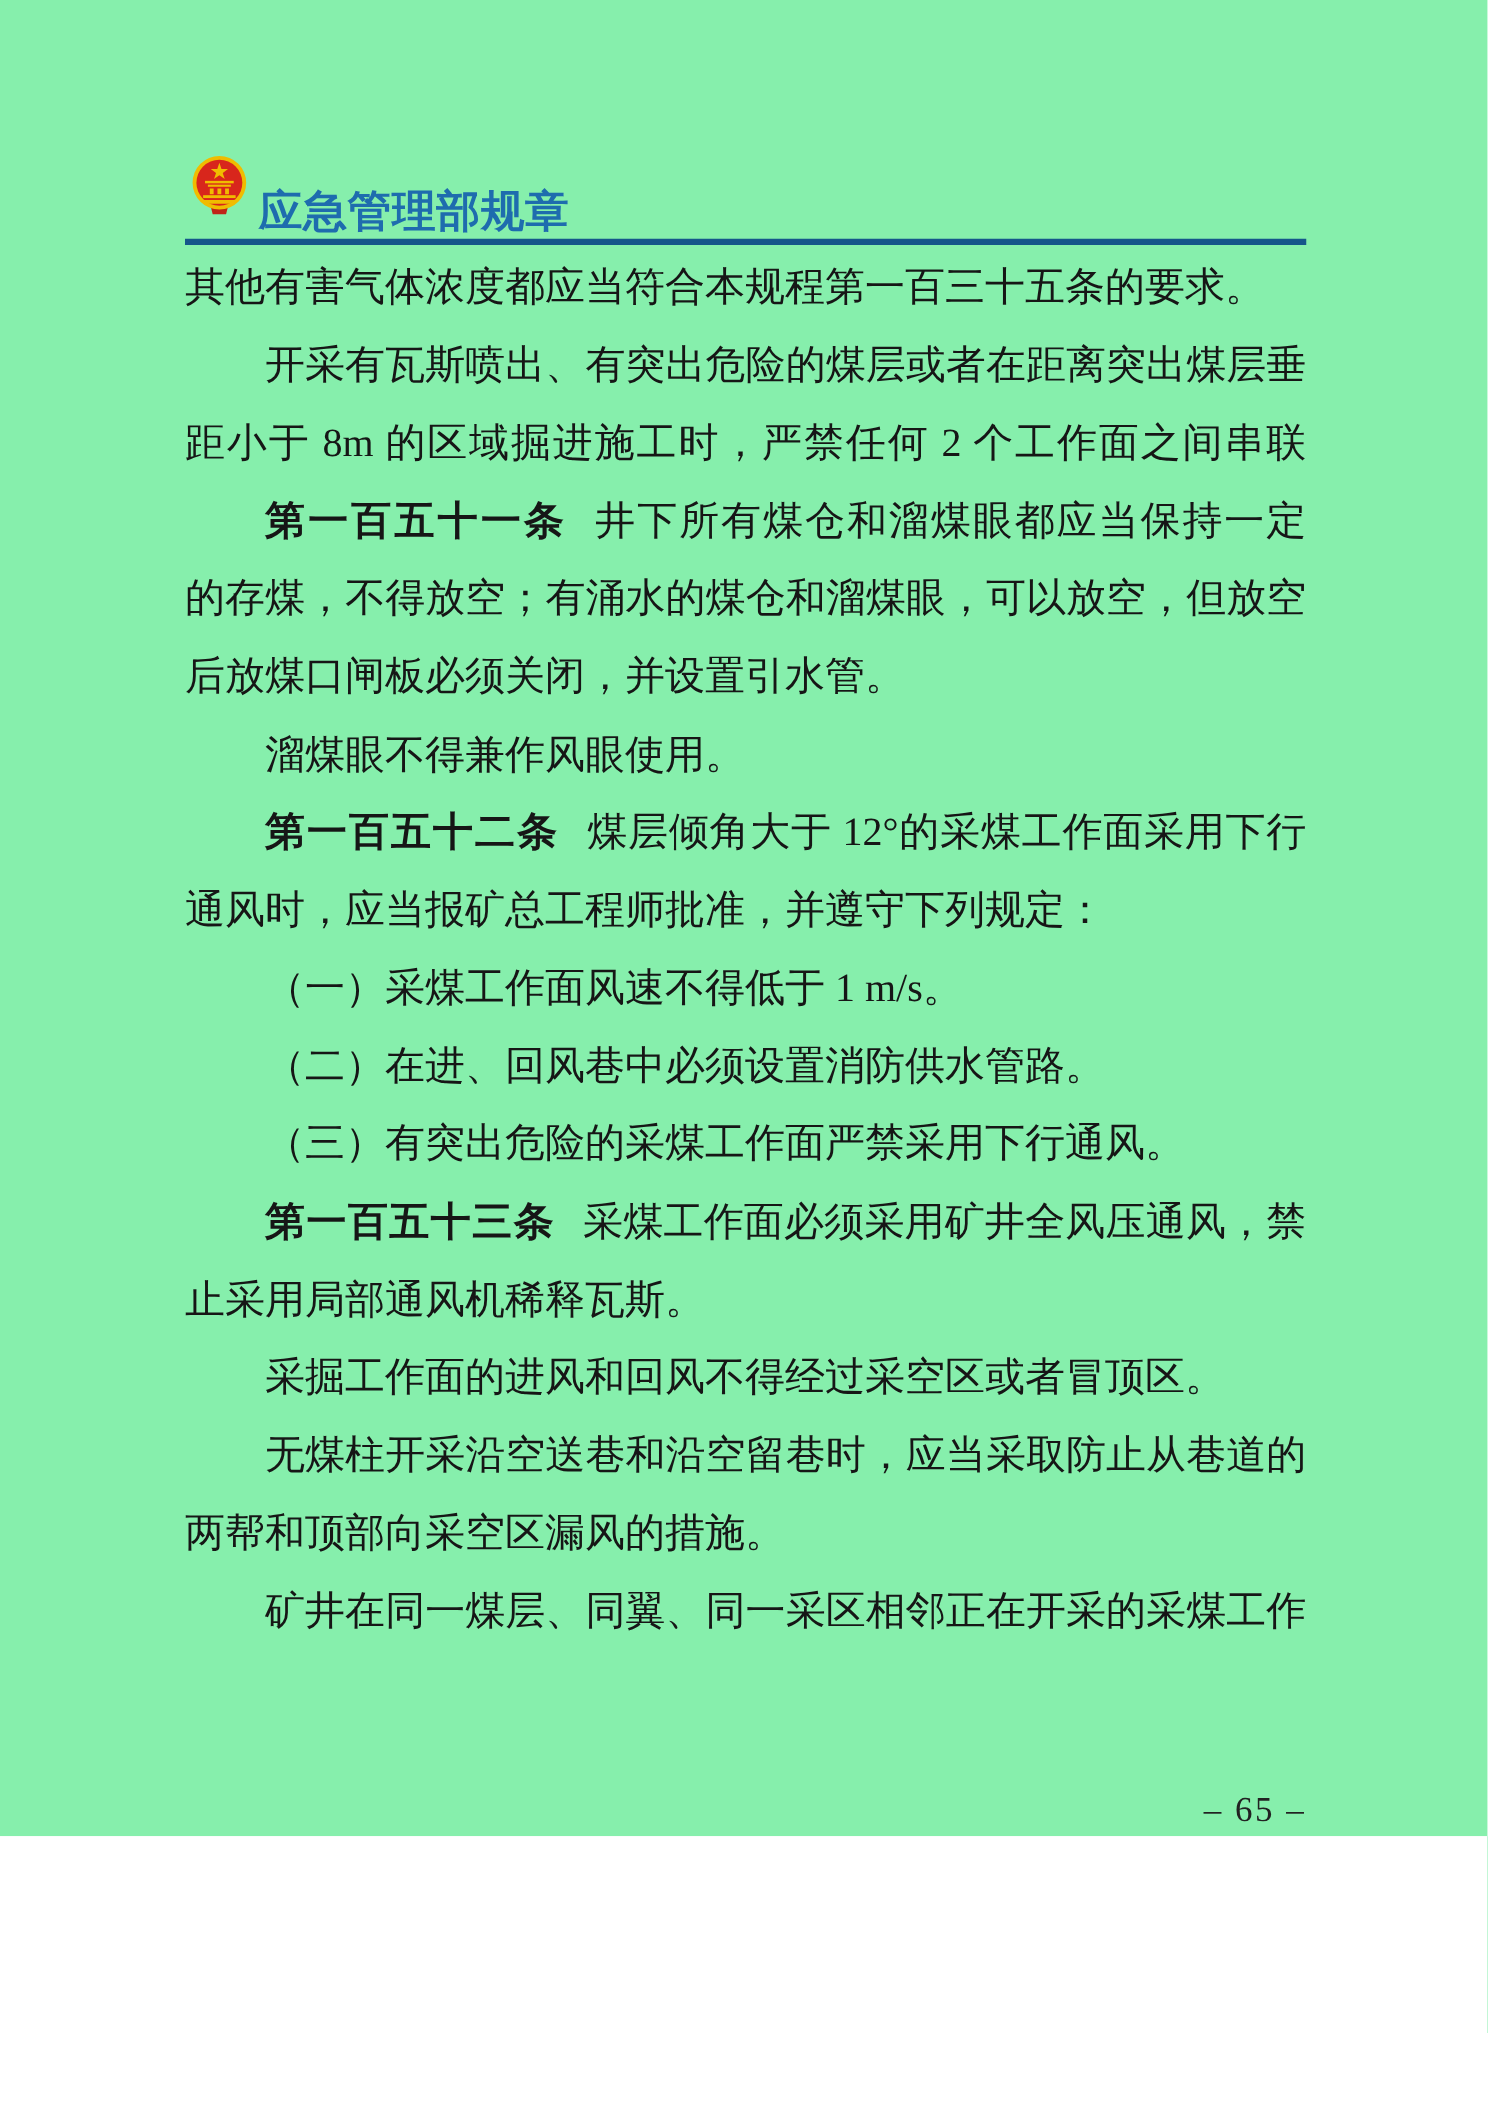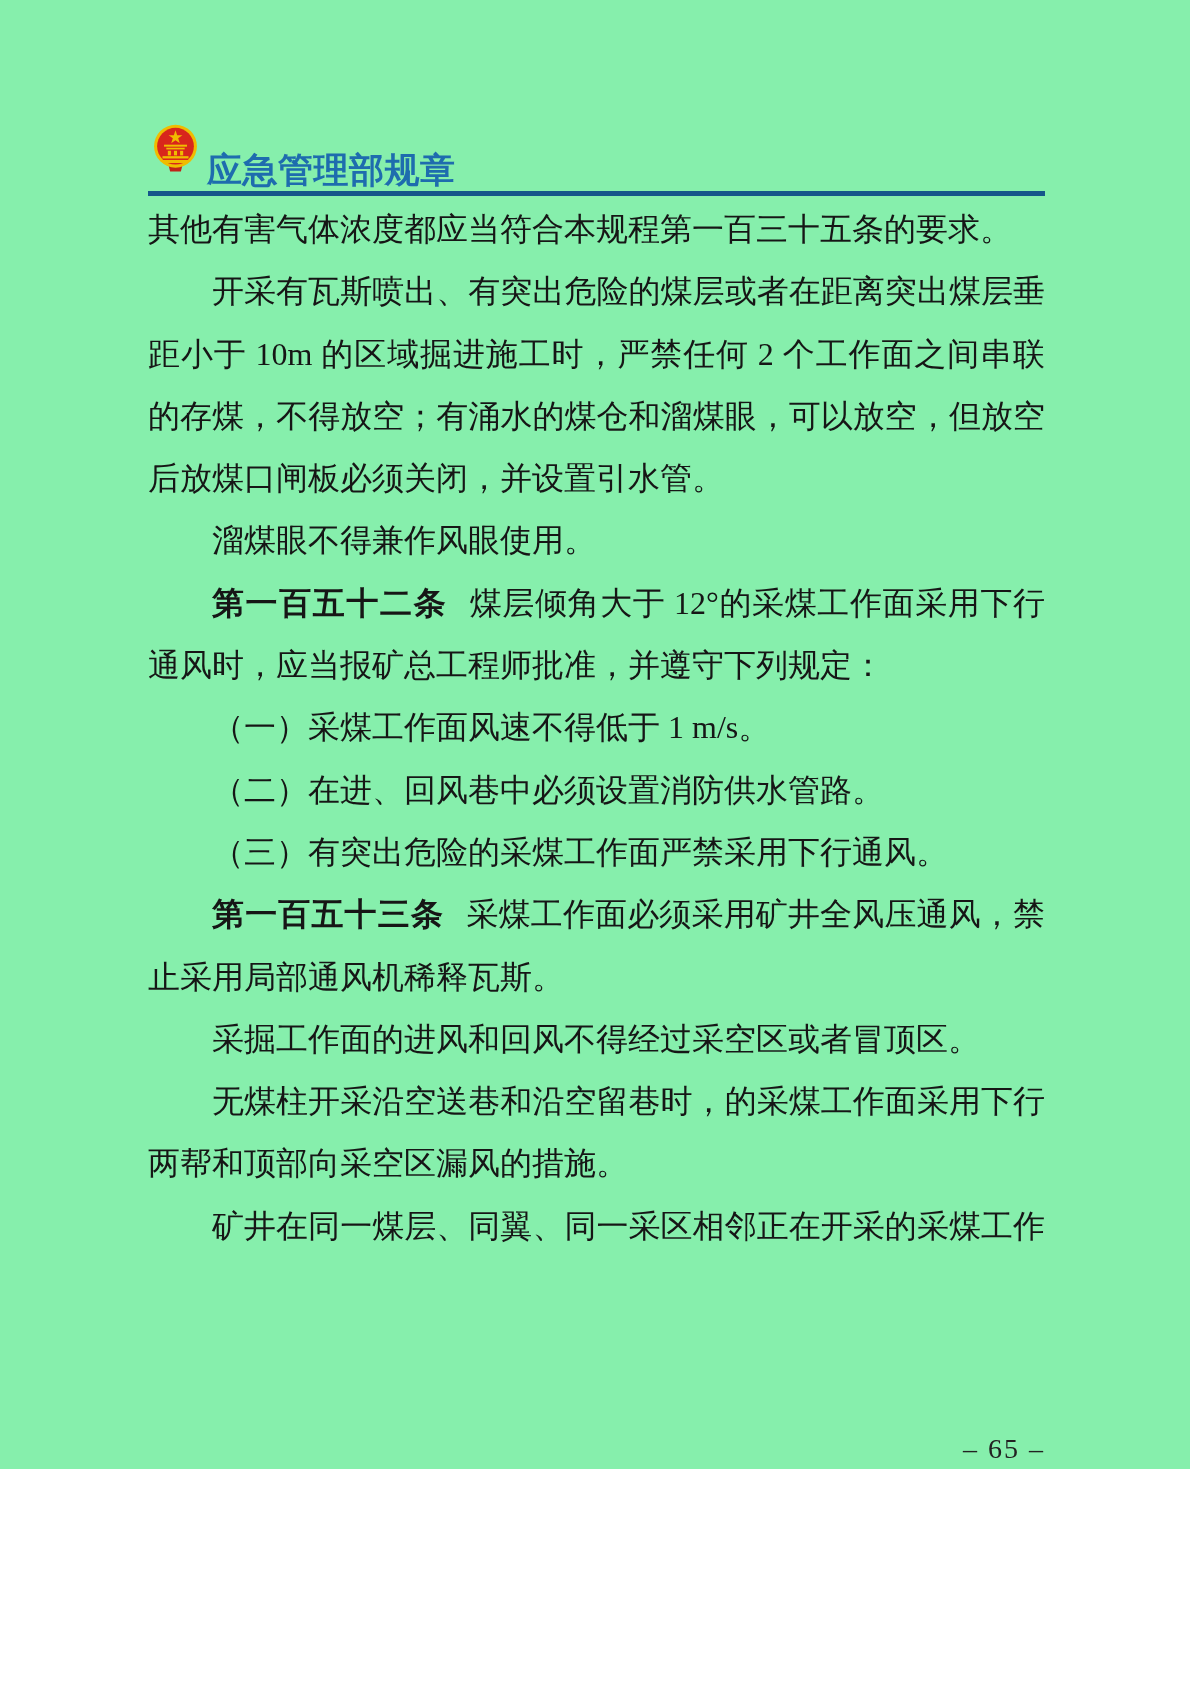--- a/index.html
+++ b/index.html
@@ -86,33 +86,34 @@
     <path d="M14,47 L50,47 L48,51 L16,51 Z" fill="#f0bc00"></path>
   </svg>
 
   <h1 class="page-title">应急管理部规章</h1>
 
   <div class="rule header-rule"></div>
 
   <main class="doc-body" id="doc-body">
       <div class="line"><span>其他有害气体浓度都应当符合本规程第一百三十五条的要求。</span></div>
       <div class="line indent full"><span>开采有瓦斯喷出、有突出危险的煤层或者在距离突出煤层垂</span></div>
-      <div class="line full"><span>距小于 10m 的区域掘进施工时，严禁任何 2 个工作面之间串联</span></div>
+      <div class="line full"><span>距小于 8m 的区域掘进施工时，严禁任何 2 个工作面之间串联</span></div>
+      <div class="line indent full"><span class="article-no">第一百五十一条</span><span>井下所有煤仓和溜煤眼都应当保持一定</span></div>
       <div class="line full"><span>的存煤，不得放空；有涌水的煤仓和溜煤眼，可以放空，但放空</span></div>
       <div class="line"><span>后放煤口闸板必须关闭，并设置引水管。</span></div>
       <div class="line indent"><span>溜煤眼不得兼作风眼使用。</span></div>
       <div class="line indent full"><span class="article-no">第一百五十二条</span><span>煤层倾角大于 12°的采煤工作面采用下行</span></div>
       <div class="line"><span>通风时，应当报矿总工程师批准，并遵守下列规定：</span></div>
       <div class="line indent"><span>（一）采煤工作面风速不得低于 1 m/s。</span></div>
       <div class="line indent"><span>（二）在进、回风巷中必须设置消防供水管路。</span></div>
       <div class="line indent"><span>（三）有突出危险的采煤工作面严禁采用下行通风。</span></div>
       <div class="line indent full"><span class="article-no">第一百五十三条</span><span>采煤工作面必须采用矿井全风压通风，禁</span></div>
       <div class="line"><span>止采用局部通风机稀释瓦斯。</span></div>
       <div class="line indent"><span>采掘工作面的进风和回风不得经过采空区或者冒顶区。</span></div>
-      <div class="line indent full"><span>无煤柱开采沿空送巷和沿空留巷时，的采煤工作面采用下行</span></div>
+      <div class="line indent full"><span>无煤柱开采沿空送巷和沿空留巷时，应当采取防止从巷道的</span></div>
       <div class="line"><span>两帮和顶部向采空区漏风的措施。</span></div>
       <div class="line indent full"><span>矿井在同一煤层、同翼、同一采区相邻正在开采的采煤工作</span></div>
     </main>
 
   <div class="page-number">– 65 –</div>
 
   <div class="rule footer-rule"></div>
 
   <div class="publisher">应急管理部发布</div>
 

